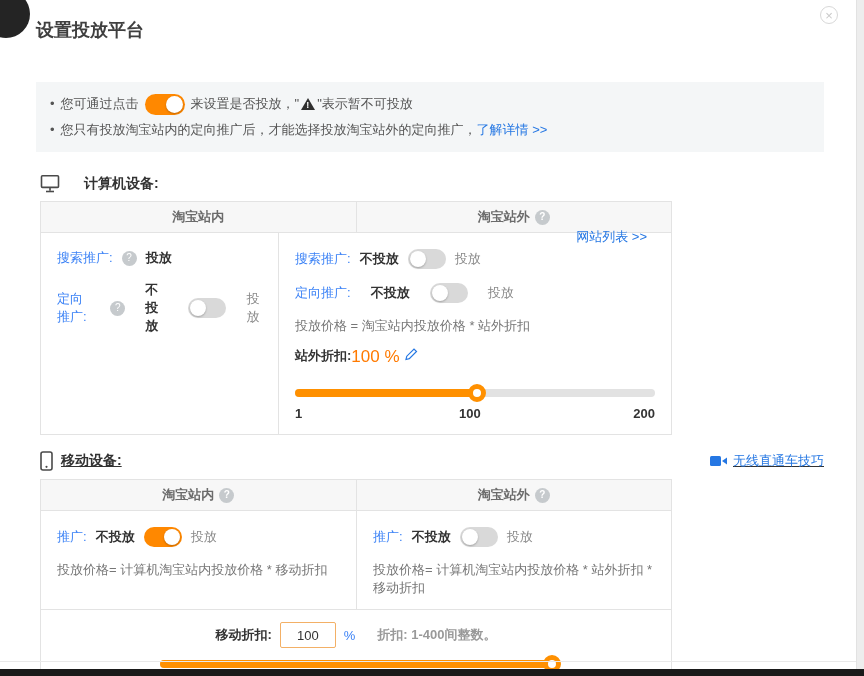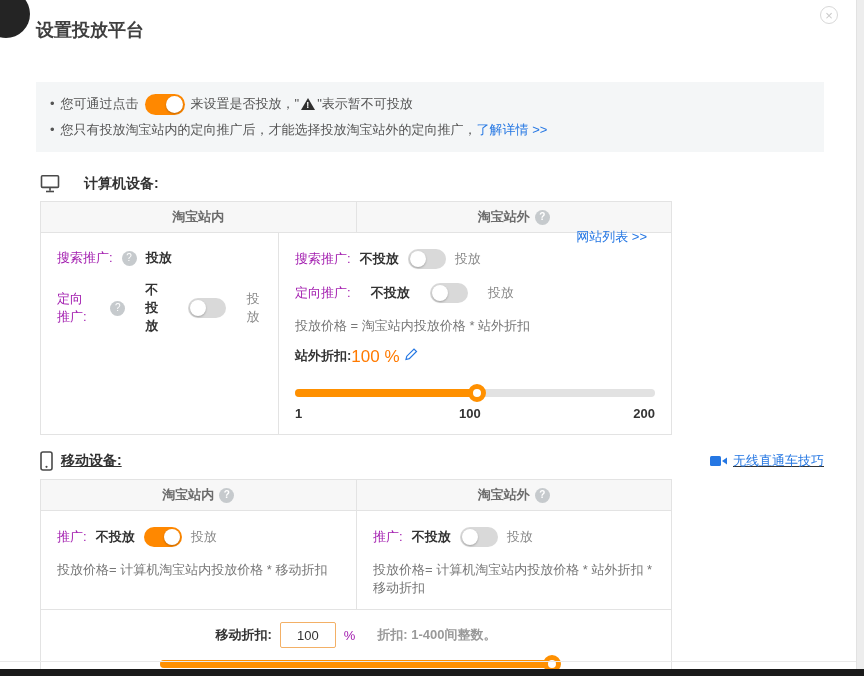--- a/index.html
+++ b/index.html
@@ -50,21 +50,21 @@
   .th + .th { border-left:1px solid #e3e3e3; }
   .th-center { display:flex; align-items:center; gap:5px; }
   .th-right { position:absolute; right:24px; top:50%; transform:translateY(-50%); font-weight:400;margin-top:20px; }
 
   .tbody { display:flex; align-items:stretch; }
   .td { flex:1 1 50%; box-sizing:border-box; padding:16px 16px 12px; }
   .td.sep { border-left:1px solid #e3e3e3; }
 
   .row { display:flex; align-items:center; gap:9px; }
   .row + .row { margin-top:14px;gap:20px; }
-  .lbl { color:#a21caf; }
+  .lbl { color:#3b82f6; }
   .strong { color:#333; font-weight:bold; }
   .muted { color:#8a8a8a; }
   .help { width:15px; height:15px; border-radius:50%; background:#c6cacd; color:#fff; font-size:10px; line-height:1;
     display:inline-flex; align-items:center; justify-content:center; flex:none; cursor:pointer; }
 
   .formula { color:#777; margin-top:14px; }
   .discount-row { margin-top:12px; display:flex; align-items:flex-start; }
   .orange-val { color:#ff7a00; font-size:17px; }
   .icon-pencil { margin-left:4px; display:inline-flex; cursor:pointer; }
 

